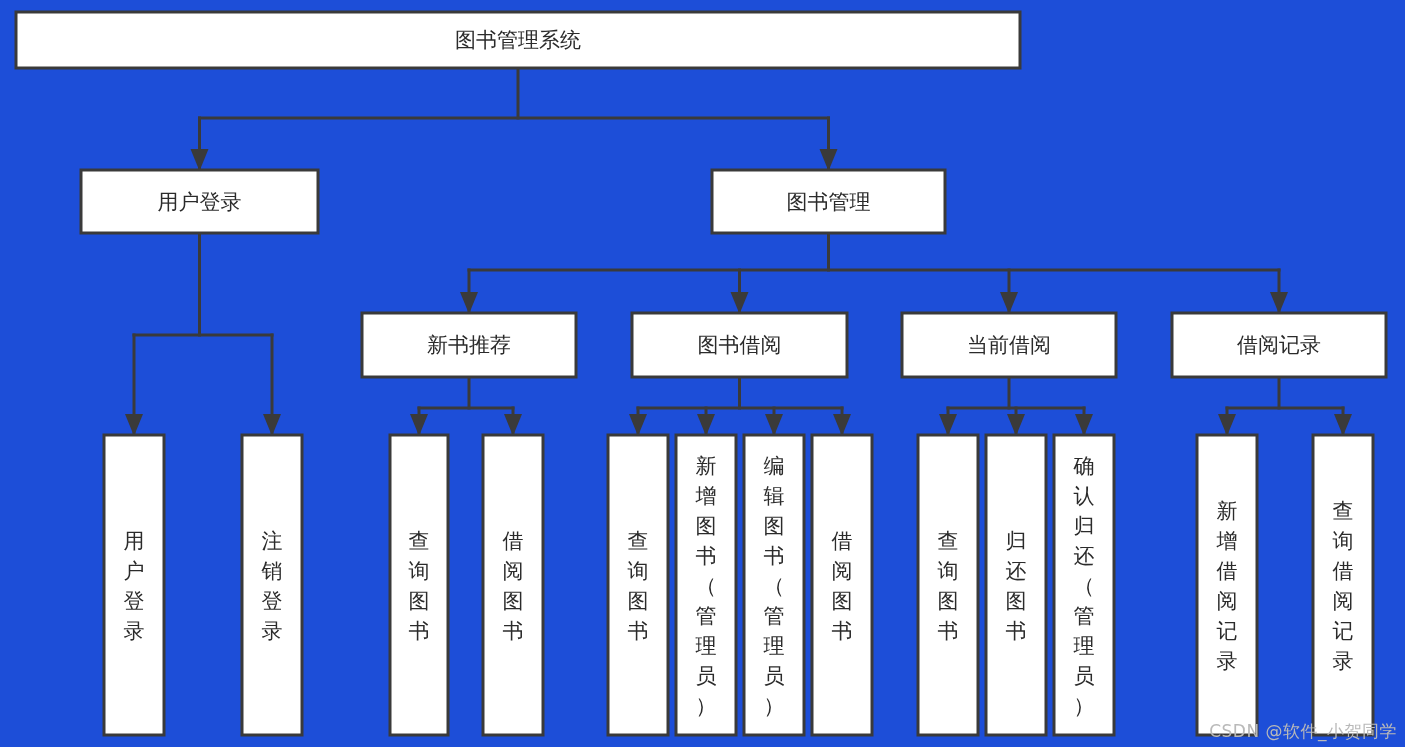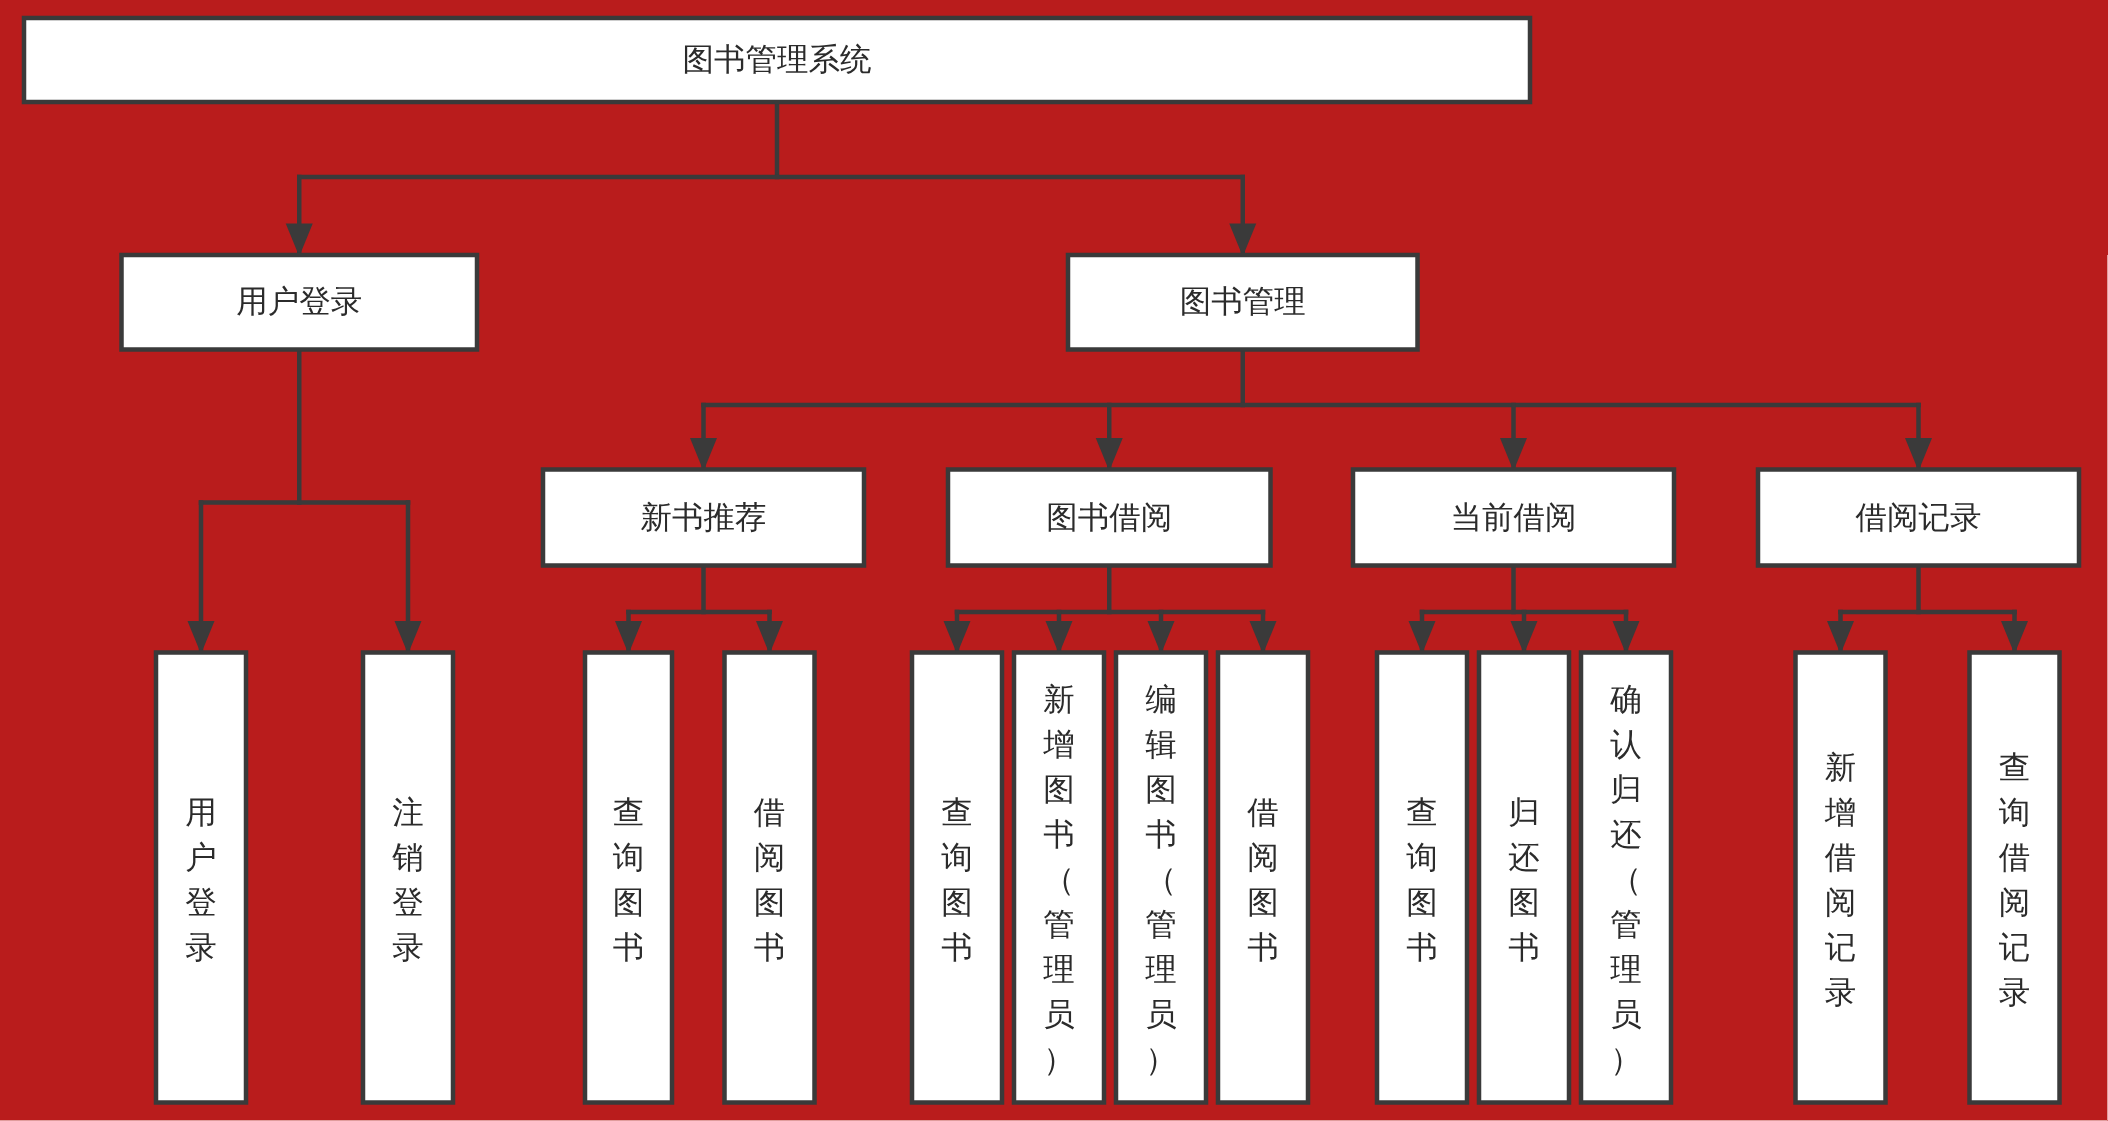--- a/index.html
+++ b/index.html
@@ -11,21 +11,21 @@
   body {
     width: 1405px;
     height: 747px;
     font-family: "DejaVu Sans", "Liberation Sans", sans-serif;
     overflow: hidden;
   }
   #diagram-root {
     position: relative;
     width: 1405px;
     height: 747px;
-    background: #b91c1c;
+    background: #1d4ed8;
   }
   svg.diagram-canvas {
     position: absolute;
     left: 0;
     top: 0;
     width: 1405px;
     height: 747px;
     display: block;
   }
   .node-box {
@@ -207,13 +207,14 @@
           <rect x="1197" y="435" width="60" height="300" class="node-box"></rect>
           <text x="1227" y="518.4" class="node-label-v"><tspan x="1227" dy="0">新</tspan><tspan x="1227" dy="30">增</tspan><tspan x="1227" dy="30">借</tspan><tspan x="1227" dy="30">阅</tspan><tspan x="1227" dy="30">记</tspan><tspan x="1227" dy="30">录</tspan></text>
         </g>
         <g>
           <rect x="1313" y="435" width="60" height="300" class="node-box"></rect>
           <text x="1343" y="518.4" class="node-label-v"><tspan x="1343" dy="0">查</tspan><tspan x="1343" dy="30">询</tspan><tspan x="1343" dy="30">借</tspan><tspan x="1343" dy="30">阅</tspan><tspan x="1343" dy="30">记</tspan><tspan x="1343" dy="30">录</tspan></text>
         </g>
       </g>
   </svg>
 
+  <div class="watermark-text">CSDN @软件_小贺同学</div>
 </div>
 
 </body></html>

